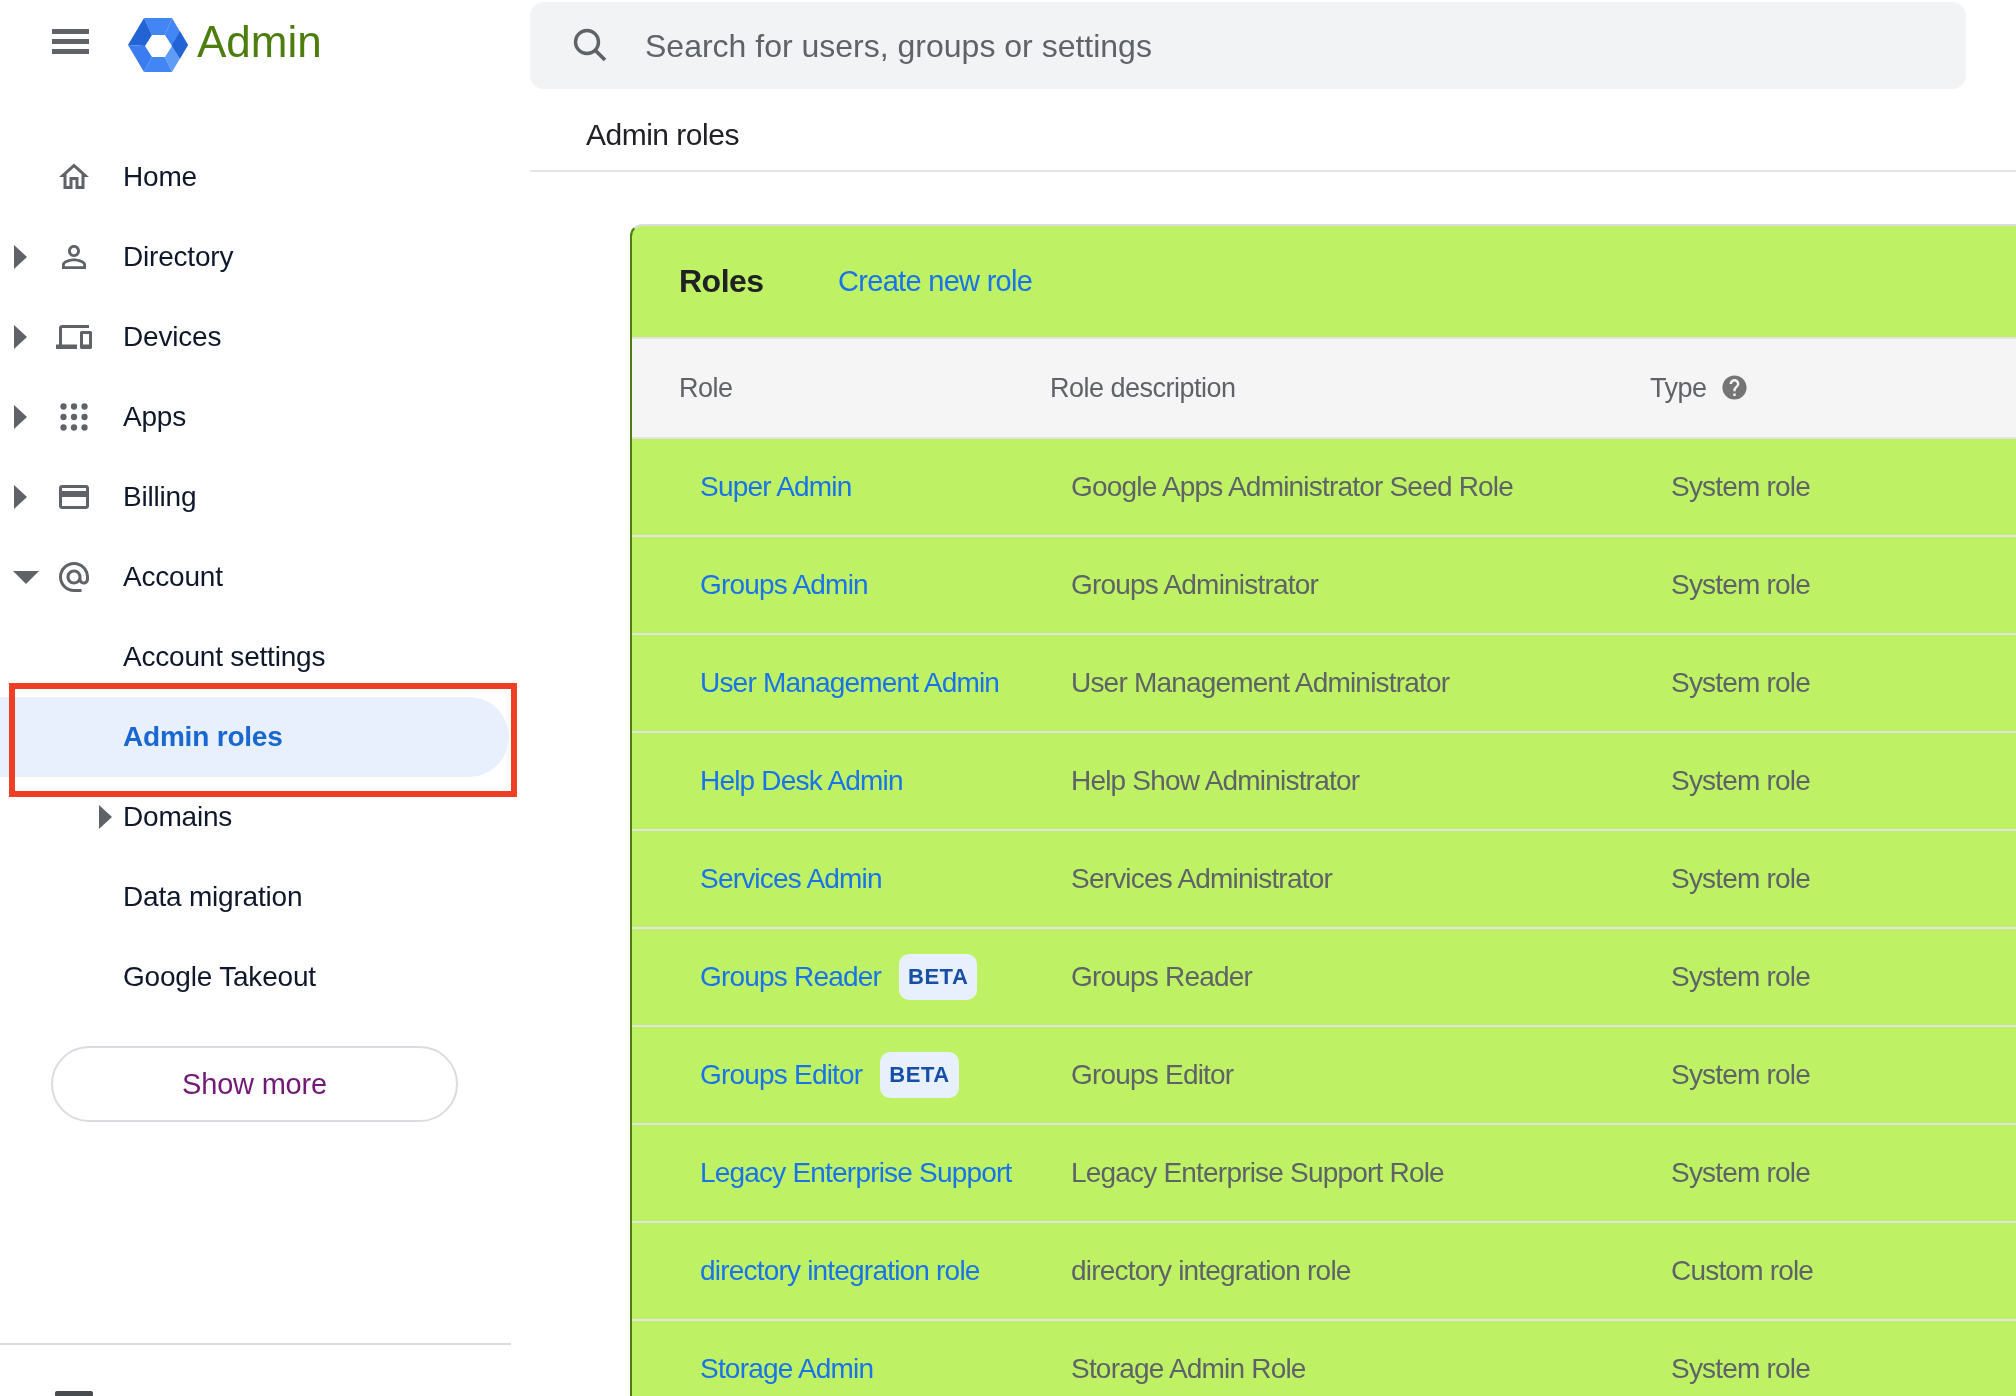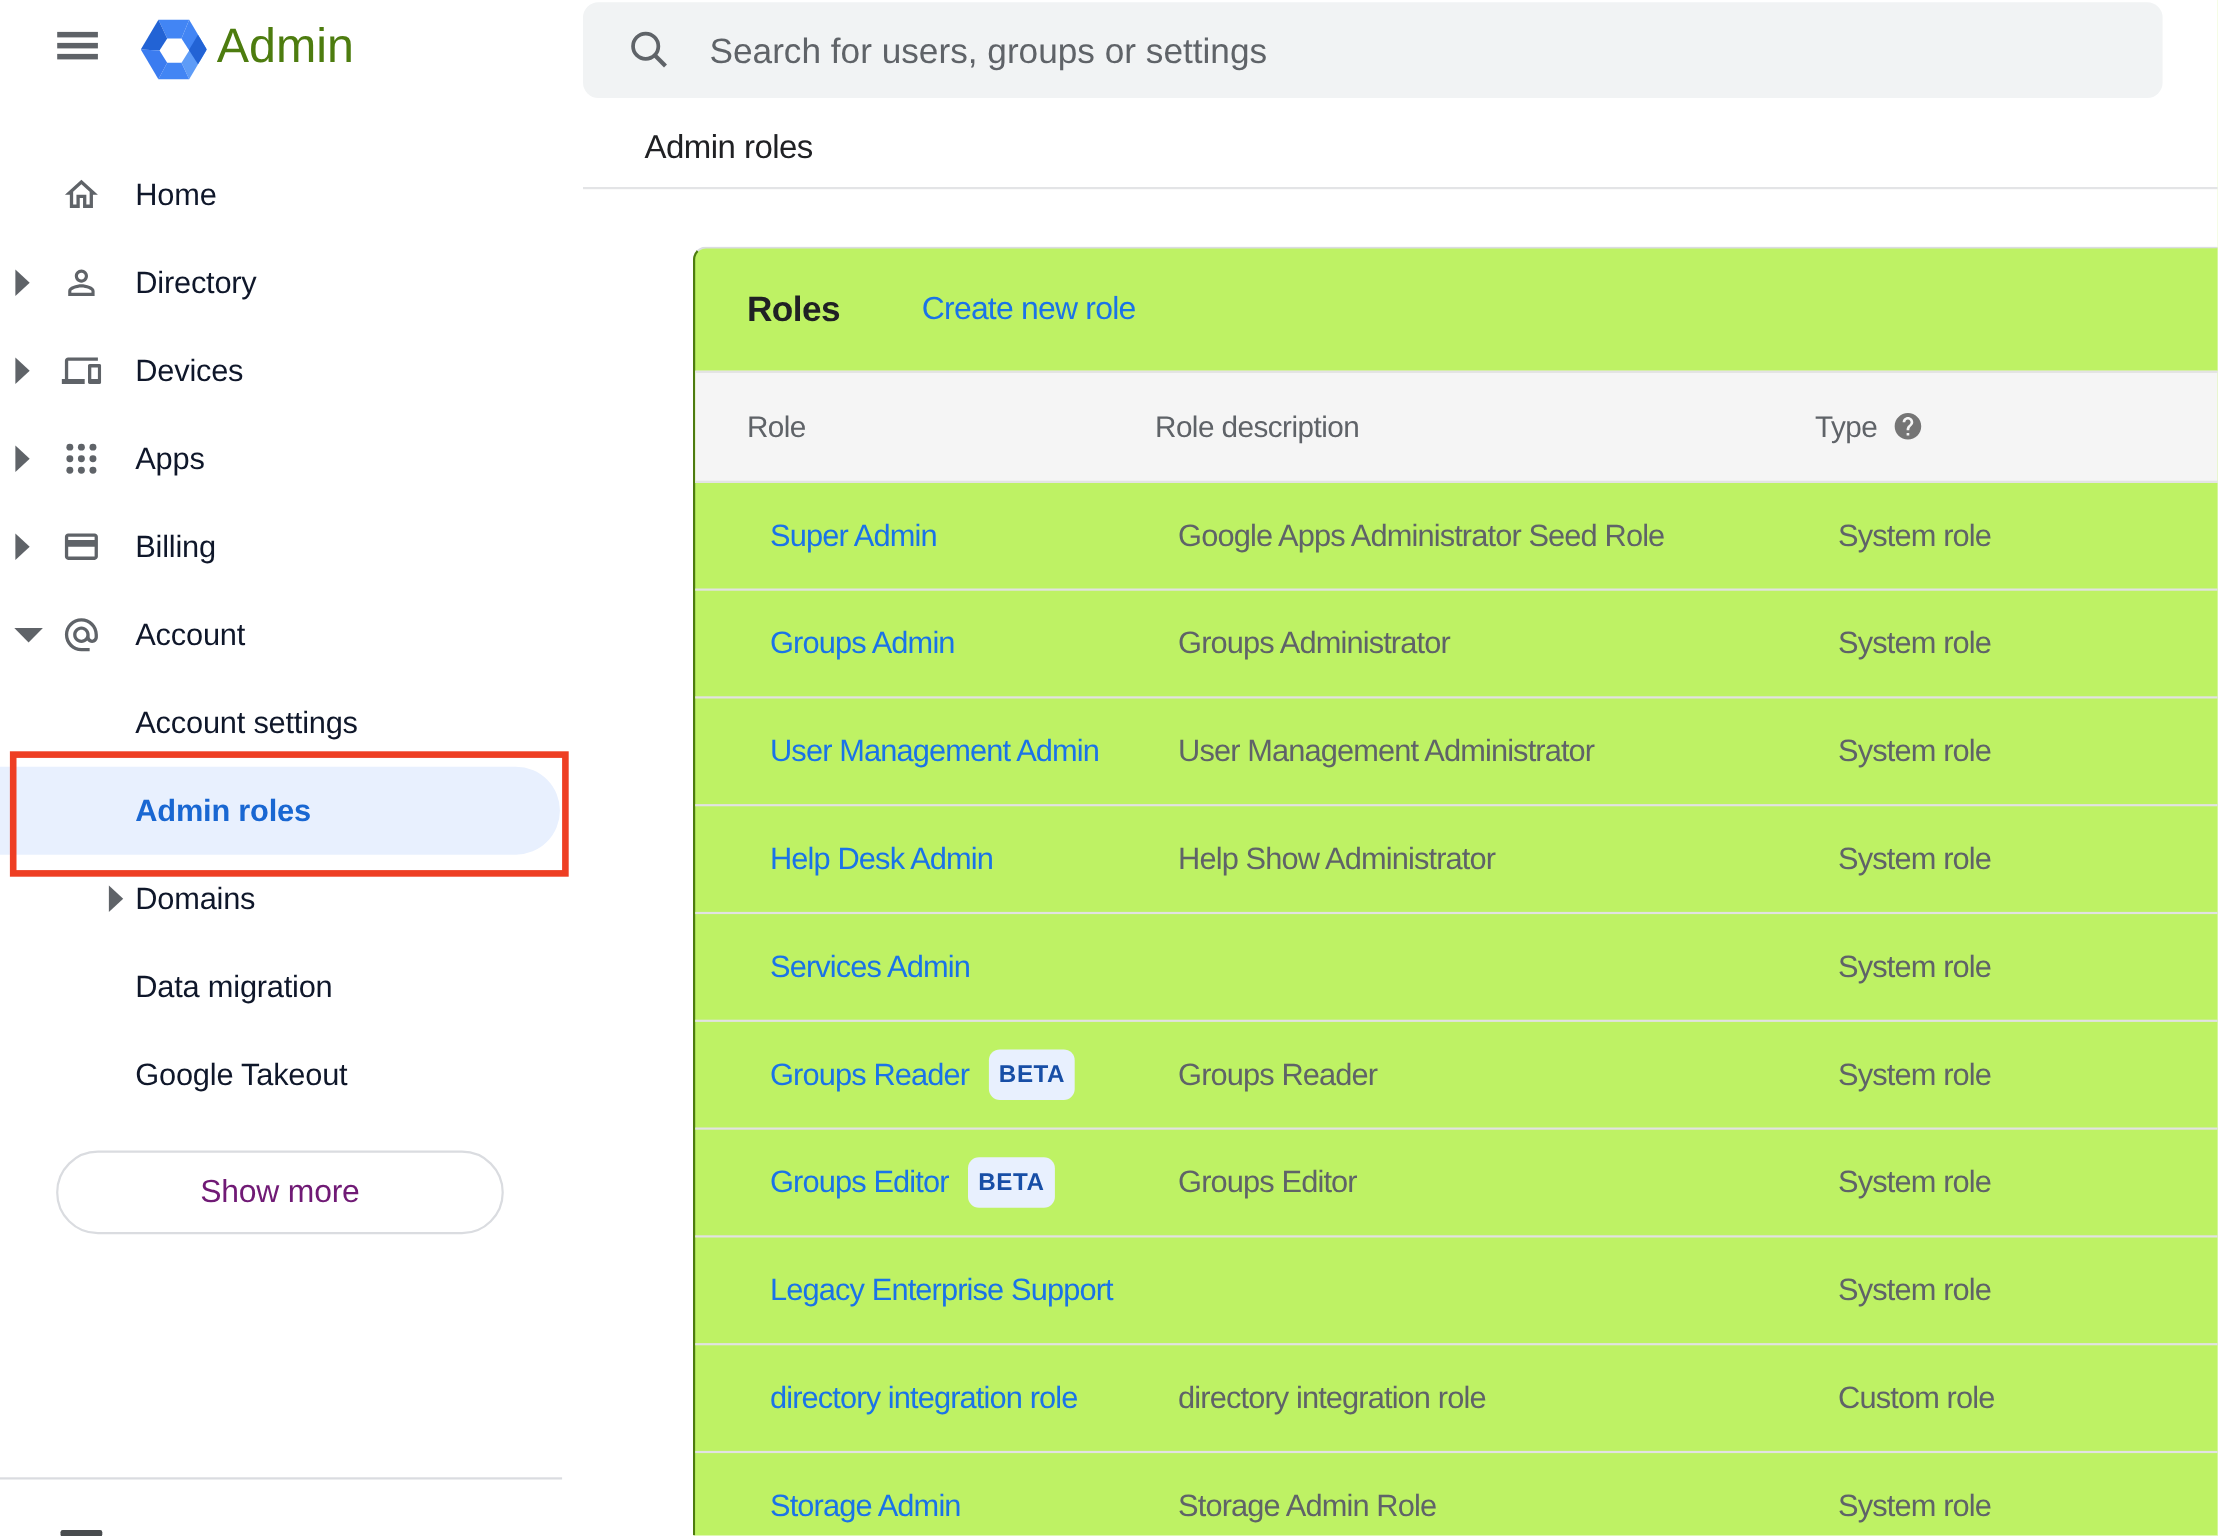--- a/index.html
+++ b/index.html
@@ -228,34 +228,36 @@
       <span class="tcell desc">User Management Administrator</span>
       <span class="tcell type">System role</span>
     </div>
     <div class="trow">
       <span class="tcell role">Help Desk Admin</span>
       <span class="tcell desc">Help Show Administrator</span>
       <span class="tcell type">System role</span>
     </div>
     <div class="trow">
       <span class="tcell role">Services Admin</span>
+      <span class="tcell desc">Services Administrator</span>
       <span class="tcell type">System role</span>
     </div>
     <div class="trow">
       <span class="tcell role"><span>Groups Reader</span><span class="beta-badge">BETA</span></span>
       <span class="tcell desc">Groups Reader</span>
       <span class="tcell type">System role</span>
     </div>
     <div class="trow">
       <span class="tcell role"><span>Groups Editor</span><span class="beta-badge">BETA</span></span>
       <span class="tcell desc">Groups Editor</span>
       <span class="tcell type">System role</span>
     </div>
     <div class="trow">
       <span class="tcell role">Legacy Enterprise Support</span>
+      <span class="tcell desc">Legacy Enterprise Support Role</span>
       <span class="tcell type">System role</span>
     </div>
     <div class="trow">
       <span class="tcell role">directory integration role</span>
       <span class="tcell desc">directory integration role</span>
       <span class="tcell type">Custom role</span>
     </div>
     <div class="trow">
       <span class="tcell role">Storage Admin</span>
       <span class="tcell desc">Storage Admin Role</span>

